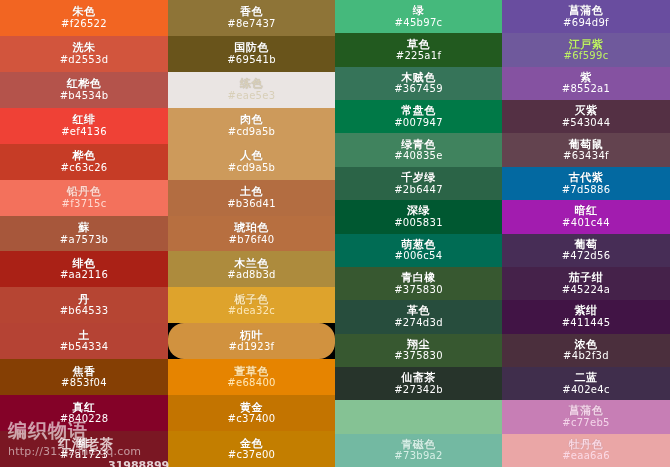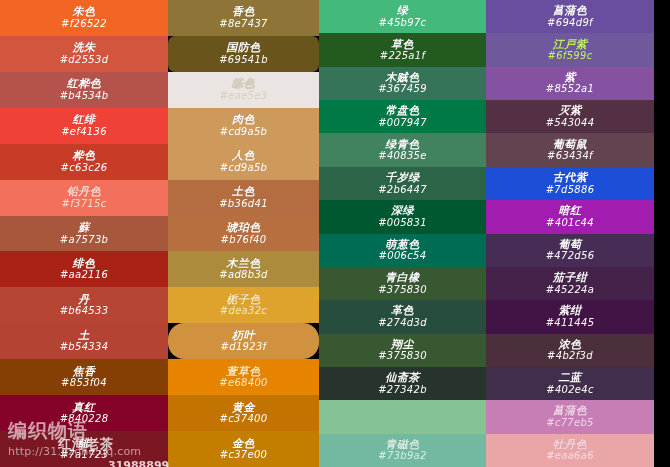--- a/index.html
+++ b/index.html
@@ -11,29 +11,28 @@
     position: relative;
     width: 670px;
     height: 467px;
     overflow: hidden;
     font-family: "DejaVu Sans", "Liberation Sans", sans-serif;
   }
   .columns {
     display: flex;
     width: 100%;
     height: 100%;
-    font-style: italic;
   }
   .palette-column {
     display: flex;
     flex-direction: column;
     height: 100%;
   }
   .palette-column.col-0 { width: 168px; }
-  .palette-column.col-1 { width: 151px; }
+  .palette-column.col-1 { width: 167px; }
   .palette-column.col-2 { width: 167px; }
   .palette-column.col-3 { width: 168px; }
 
   .swatch {
     flex: 1 1 0;
     display: flex;
     flex-direction: column;
     align-items: center;
     justify-content: center;
     line-height: 1.05;
@@ -154,21 +153,21 @@
         <span class="swatch-name">绯</span>
         <span class="swatch-hex">#7a1723</span>
       </div>
     </div>
 
     <div class="palette-column col-1">
       <div class="swatch" style="background: rgb(142, 116, 55); color: rgb(255, 255, 255);">
         <span class="swatch-name">香色</span>
         <span class="swatch-hex">#8e7437</span>
       </div>
-      <div class="swatch" style="background: rgb(105, 84, 27); color: rgb(255, 255, 255); border-radius: 7px;">
+      <div class="swatch" style="background: rgb(105, 84, 27); color: rgb(255, 255, 255);">
         <span class="swatch-name">国防色</span>
         <span class="swatch-hex">#69541b</span>
       </div>
       <div class="swatch" style="background: rgb(234, 229, 227); color: rgb(216, 207, 184);">
         <span class="swatch-name">练色</span>
         <span class="swatch-hex">#eae5e3</span>
       </div>
       <div class="swatch" style="background: rgb(205, 154, 91); color: rgb(255, 255, 255);">
         <span class="swatch-name">肉色</span>
         <span class="swatch-hex">#cd9a5b</span>
@@ -284,21 +283,21 @@
         <span class="swatch-hex">#8552a1</span>
       </div>
       <div class="swatch" style="background: rgb(84, 48, 68); color: rgb(255, 255, 255);">
         <span class="swatch-name">灭紫</span>
         <span class="swatch-hex">#543044</span>
       </div>
       <div class="swatch" style="background: rgb(99, 67, 79); color: rgb(255, 255, 255);">
         <span class="swatch-name">葡萄鼠</span>
         <span class="swatch-hex">#63434f</span>
       </div>
-      <div class="swatch" style="background: #1d4ed8; color: rgb(255, 255, 255);">
+      <div class="swatch" style="background: #0369a1; color: rgb(255, 255, 255);">
         <span class="swatch-name">古代紫</span>
         <span class="swatch-hex">#7d5886</span>
       </div>
       <div class="swatch" style="background: #a21caf; color: rgb(255, 255, 255);">
         <span class="swatch-name">暗红</span>
         <span class="swatch-hex">#401c44</span>
       </div>
       <div class="swatch" style="background: rgb(71, 45, 86); color: rgb(255, 255, 255);">
         <span class="swatch-name">葡萄</span>
         <span class="swatch-hex">#472d56</span>

